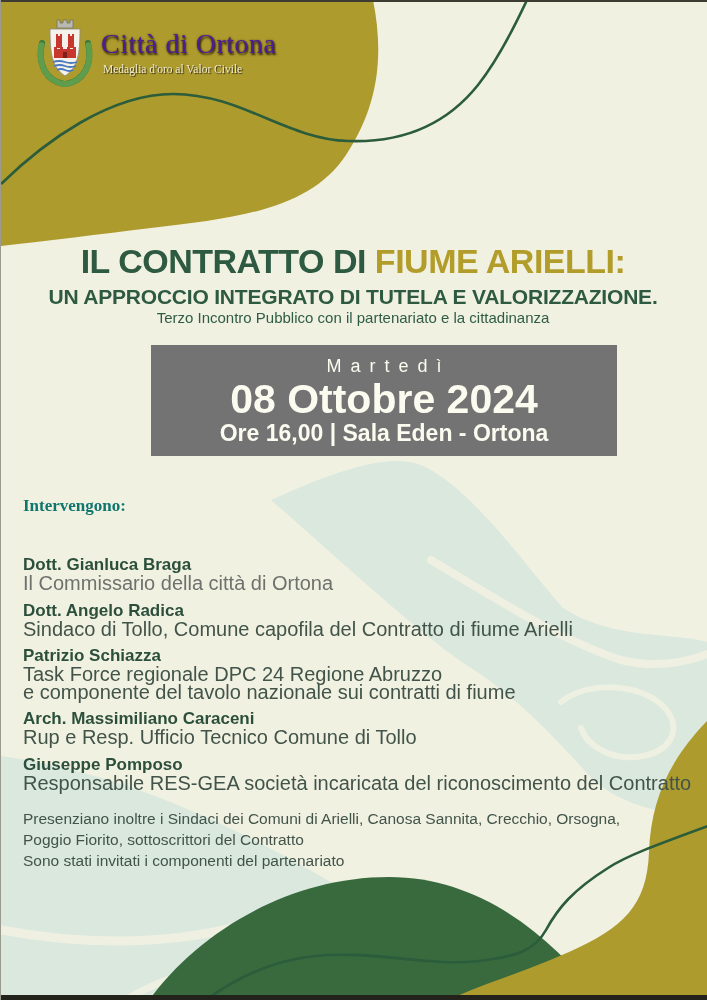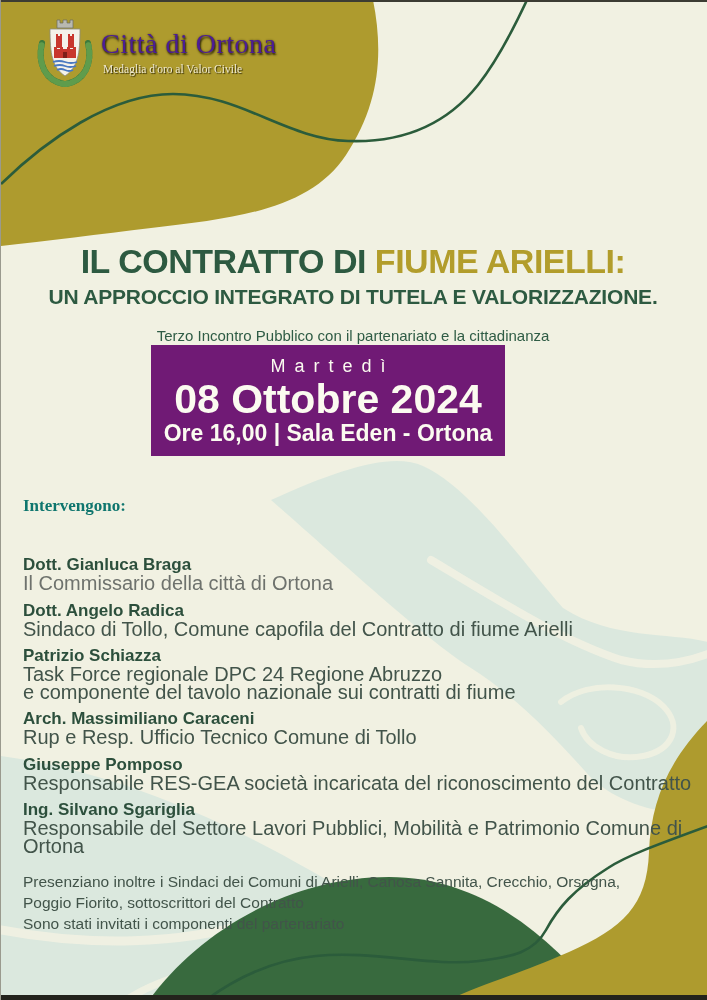--- a/index.html
+++ b/index.html
@@ -26,26 +26,26 @@
     font-family:"Liberation Serif", serif;font-size:11.5px;color:#efe9cf;
     text-shadow:1px 1px 1px rgba(35,30,0,.9);
   }
 
   
   .title-block{position:absolute;left:0;top:243px;width:704px;text-align:center;z-index:3;}
   .title-l1{font-size:34px;font-weight:bold;letter-spacing:-.5px;line-height:1.1;}
   .title-l1 .green{color:#2d5a41;}
   .title-l1 .gold{color:#b29d2b;}
   .title-l2{font-size:21px;font-weight:bold;color:#2d5a41;letter-spacing:-.2px;margin-top:5px;}
-  .title-l3{font-size:15px;color:#2f5c45;margin-top:18px;}
+  .title-l3{font-size:15px;color:#2f5c45;margin-top:0;}
 
   
   .date-box{
-    position:absolute;left:150px;top:345px;width:354px;height:111px;z-index:3;
-    background:#701a75;color:#fbfbf0;display:flex;flex-direction:column;
+    position:absolute;left:150px;top:345px;width:466px;height:111px;z-index:3;
+    background:#737373;color:#fbfbf0;display:flex;flex-direction:column;
     align-items:center;justify-content:center;text-align:center;
   }
   .date-day{font-size:18px;letter-spacing:9px;padding-left:9px;}
   .date-main{font-size:41px;font-weight:bold;line-height:1.08;}
   .date-time{font-size:23px;font-weight:bold;line-height:1.05;}
 
   
   .speakers{position:absolute;left:22px;top:496px;width:676px;z-index:3;}
   .spk-heading{font-size:17px;font-weight:bold;color:#0f766e;margin:0 0 38px 0;font-family:Liberation Serif, serif;}
   .entry{margin:0 0 7px 0;}
@@ -164,24 +164,20 @@
 e componente del tavolo nazionale sui contratti di fiume</div>
     </div>
     <div class="entry">
       <div class="name">Arch. Massimiliano Caraceni</div>
       <div class="role">Rup e Resp. Ufficio Tecnico Comune di Tollo</div>
     </div>
     <div class="entry">
       <div class="name">Giuseppe Pomposo</div>
       <div class="role">Responsabile RES-GEA società incaricata del riconoscimento del Contratto</div>
     </div>
-    <div class="entry">
-      <div class="name">Ing. Silvano Sgariglia</div>
-      <div class="role">Responsabile del Settore Lavori Pubblici, Mobilità e Patrimonio Comune di Ortona</div>
-    </div>
 
     <div class="para attending">Presenziano inoltre i Sindaci dei Comuni di Arielli, Canosa Sannita, Crecchio, Orsogna,
 Poggio Fiorito, sottoscrittori del Contratto</div>
     <div class="para invited">Sono stati invitati i componenti del partenariato</div>
   </div>
 
   <div class="edge-bottom"></div>
 </div>
 
 </body></html>

